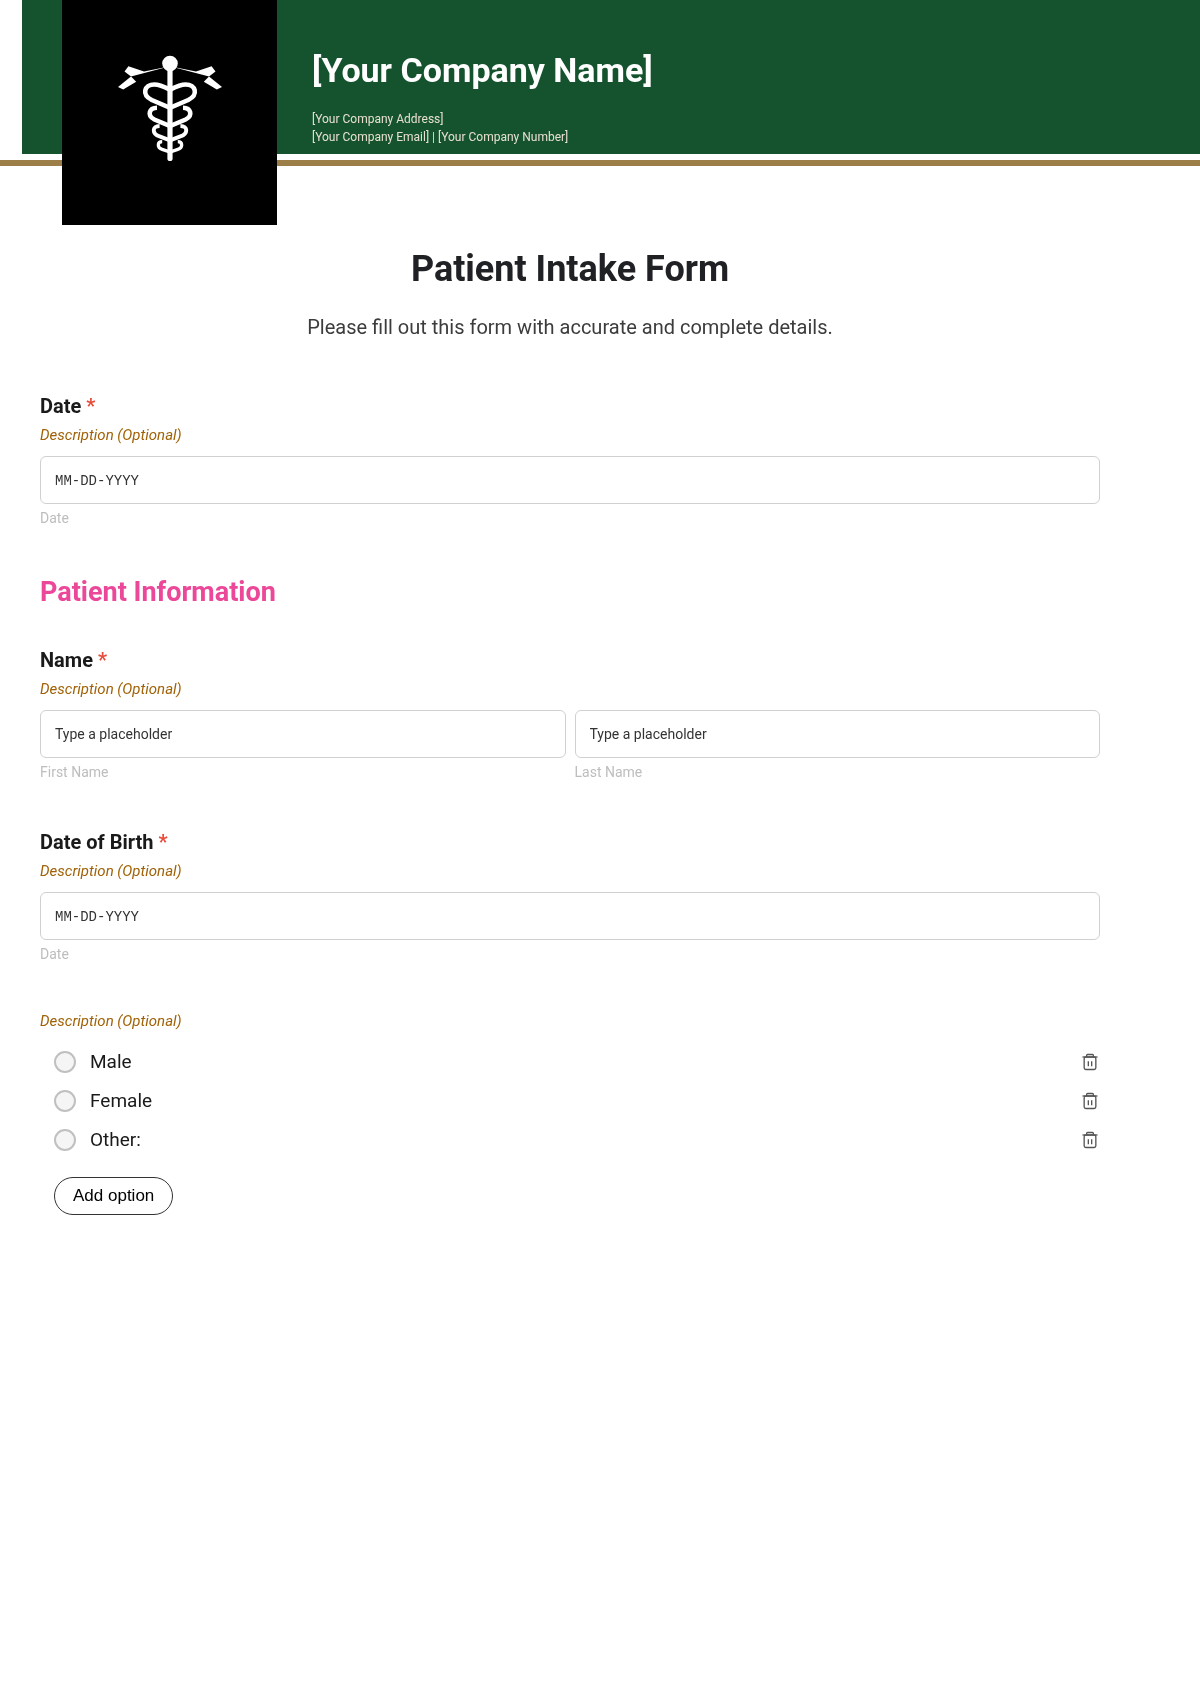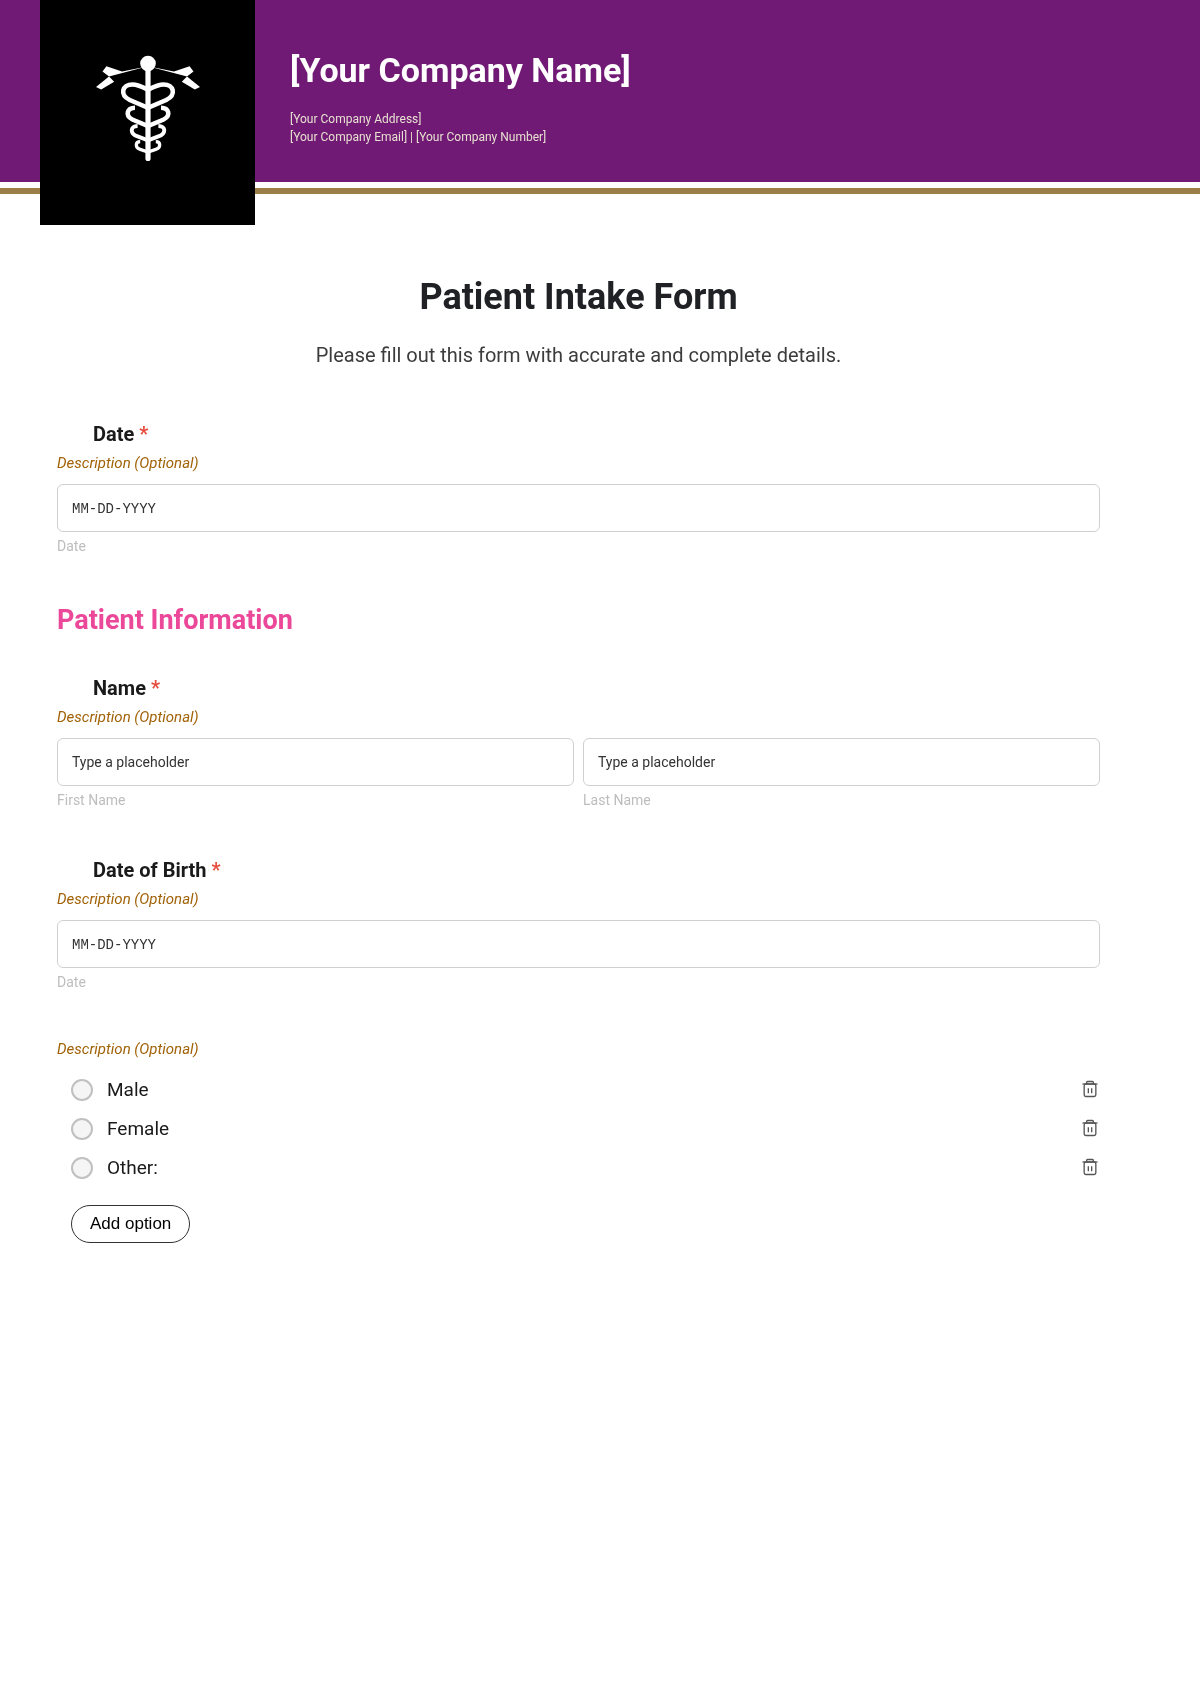--- a/index.html
+++ b/index.html
@@ -2,24 +2,25 @@
 <html><head>
 <meta charset="utf-8">
 <style>
   * { box-sizing: border-box; margin: 0; padding: 0; }
   body {
     font-family: -apple-system, BlinkMacSystemFont, "Segoe UI", Roboto, Helvetica, Arial, sans-serif;
     background: #fff;
     width: 1200px;
   }
   .header {
-    background: #701a75;
-    height: 182px;
+    background: #14532d;
+    height: 154px;
     position: relative;
     display: flex;
+    margin-left: 22px;
   }
   .logo-box {
     position: absolute;
     left: 40px;
     top: 0;
     width: 215px;
     height: 225px;
     background: #000;
     display: flex;
     align-items: center;
@@ -48,21 +49,21 @@
   .divider {
     height: 18px;
     background: #fff;
   }
   .divider-bar {
     height: 6px;
     background: #9c7e49;
     margin-top: 6px;
   }
   .content {
-    padding: 70px 100px 40px 57px;
+    padding: 70px 100px 40px 40px;
   }
   .form-title {
     text-align: center;
     font-size: 36px;
     font-weight: 700;
     color: #202124;
     margin-bottom: 25px;
   }
   .form-subtitle {
     text-align: center;
@@ -71,21 +72,20 @@
     margin-bottom: 55px;
   }
   .field-group {
     margin-bottom: 50px;
   }
   .field-label {
     font-size: 20px;
     font-weight: 700;
     color: #1a1a1a;
     margin-bottom: 8px;
-    margin-left: 36px;
   }
   .required {
     color: #e74c3c;
   }
   .field-desc {
     font-size: 15px;
     color: #a16207;
     font-style: italic;
     margin-bottom: 12px;
   }
@@ -120,21 +120,21 @@
     flex: 1;
   }
   .section-title {
     font-size: 27px;
     font-weight: 700;
     color: #ec4899;
     margin-bottom: 40px;
   }
   .radio-row {
     display: flex;
-    align-items: flex-start;
+    align-items: flex-end;
     justify-content: space-between;
     padding: 8px 0;
   }
   .radio-left {
     display: flex;
     align-items: center;
     gap: 14px;
     padding-left: 14px;
   }
   .radio-circle {

